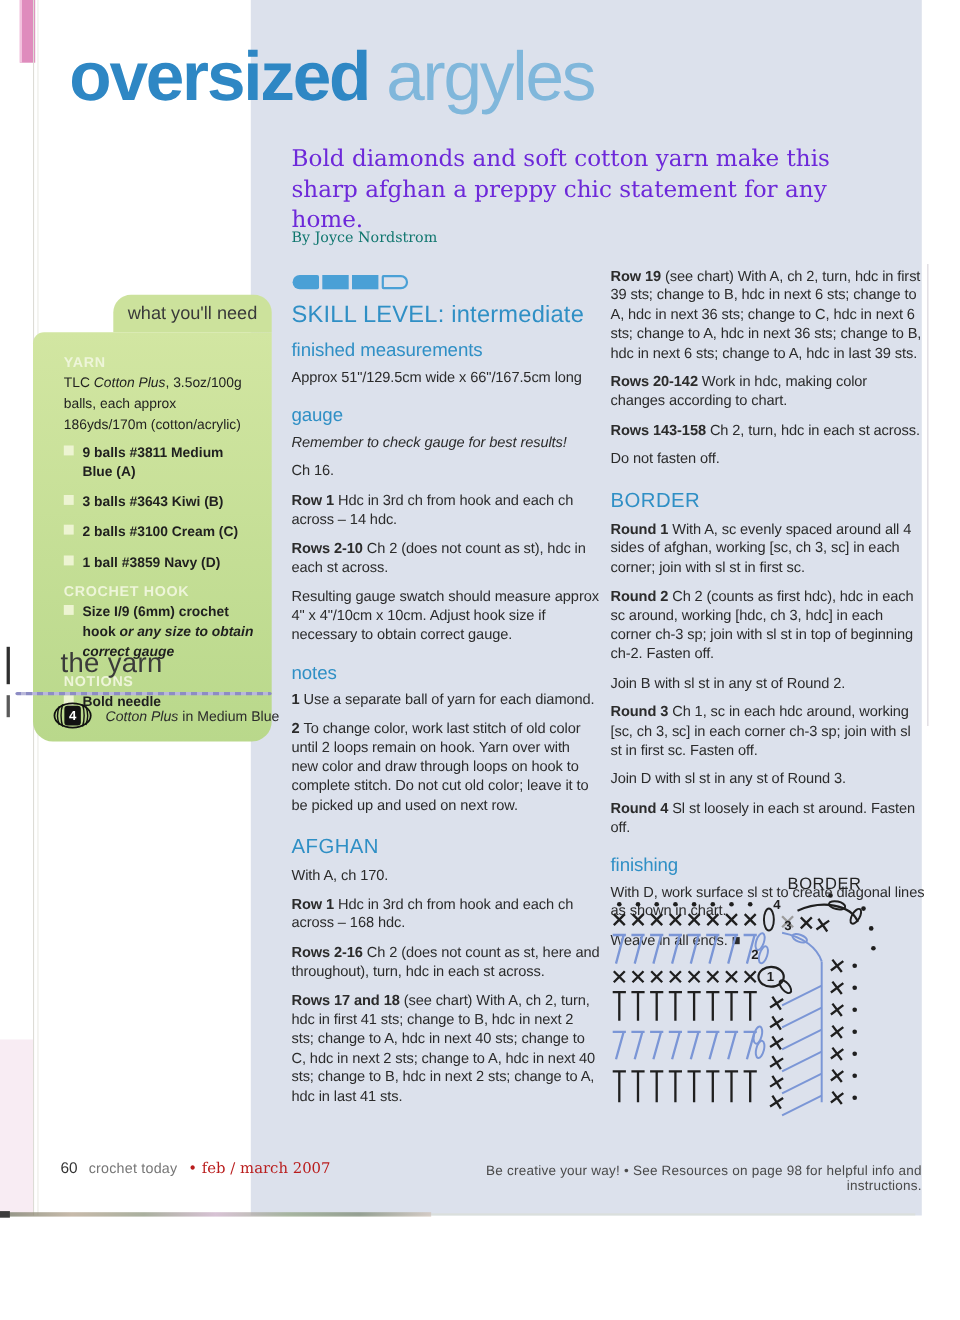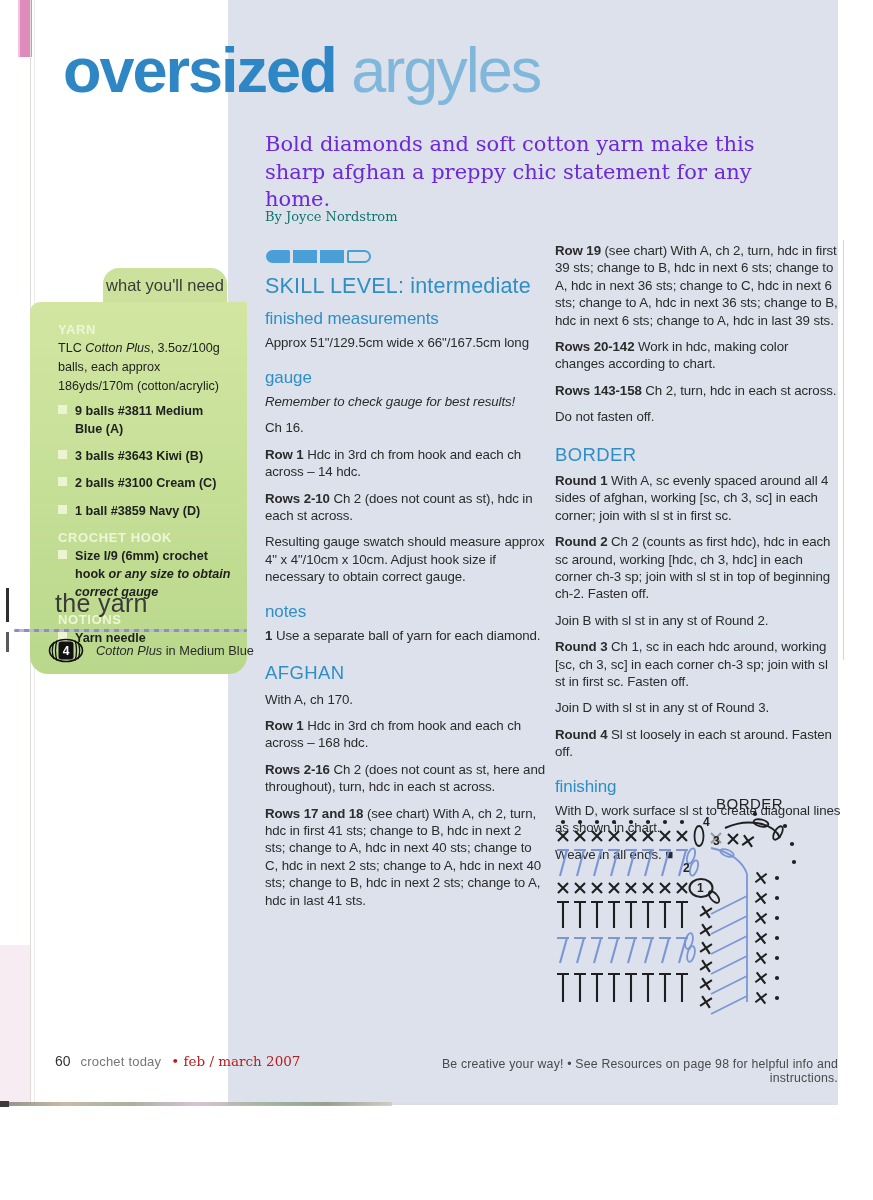--- a/index.html
+++ b/index.html
@@ -46,21 +46,21 @@
   .col h3{font-weight:400;margin:0;color:#2f8fc5;}
   .col h3.sub{font-size:17px;margin:15px 0 4px;}
   .col h3.caps{font-size:18.5px;margin:17px 0 5px;letter-spacing:.4px;}
   .col .sec:first-child h3{margin-top:0;}
   .col p{margin:0 0 9px;}
   .col p b{font-weight:700;}
   .col p.it{font-style:italic;}
 
   
   #need-box{left:30px;top:268px;width:217px;}
-  #need-tab{margin-left:73px;width:124px;height:34px;border-radius:16px 16px 0 0;
+  #need-tab{margin-left:73px;width:144px;height:34px;border-radius:16px 16px 0 0;
             background:#cce29c;display:flex;align-items:center;justify-content:center;}
   #need-tab .tab-label{font-size:16.5px;color:#3a3a3a;}
   #need-body{background:linear-gradient(#d2e6a2,#b9d88b);border-radius:10px 0 18px 18px;
              padding:10px 14px 18px 28px;min-height:242px;}
   .need-label{color:#eef5d9;font-size:13px;letter-spacing:.6px;font-weight:700;margin:10px 0 2px;}
   .need-intro{font-size:12.6px;font-weight:400;color:#1f1f1f;line-height:1.5;margin:0 0 6px;}
   .need-item{display:flex;gap:8px;font-size:12.6px;font-weight:700;color:#1f1f1f;line-height:1.45;margin:0 0 9px;}
   .need-item .sq{flex:0 0 auto;width:9px;height:9px;background:#edf4d2;margin-top:3px;}
   .need-item i, .need-intro i{font-style:italic;}
 
@@ -136,21 +136,21 @@
         <span><span>1 ball #3859 Navy (D)</span></span>
       </div>
       <div class="need-label">CROCHET HOOK</div>
       <div class="need-item">
         <span class="sq"></span>
         <span><span>Size I/9 (6mm) crochet hook </span><i>or any size to obtain correct gauge</i></span>
       </div>
       <div class="need-label">NOTIONS</div>
       <div class="need-item">
         <span class="sq"></span>
-        <span><span>Yarn needle</span></span>
+        <span><span>Bold needle</span></span>
       </div>
     </div>
 </div>
 
 <div class="abs" id="the-yarn">the yarn</div>
 <div class="abs" id="yarn-divider"></div>
 <div class="abs" id="yarn-row">
   <svg width="36" height="25" viewBox="0 0 36 25">
     <ellipse cx="18" cy="12.5" rx="16.5" ry="11" fill="none" stroke="#111" stroke-width="1.6"></ellipse>
     <path d="M6 4 C4 9,4 16,6 21 M30 4 C32 9,32 16,30 21 M9 2.5 C7 8,7 17,9 22.5 M27 2.5 C29 8,29 17,27 22.5" fill="none" stroke="#111" stroke-width="1.3"></path>
@@ -173,20 +173,21 @@
     </div>
     <div class="sec">
       <p><span>Ch 16.</span></p>
       <p><b>Row 1 </b><span>Hdc in 3rd ch from hook and each ch across – 14 hdc.</span></p>
       <p><b>Rows 2-10 </b><span>Ch 2 (does not count as st), hdc in each st across.</span></p>
       <p><span>Resulting gauge swatch should measure approx 4" x 4"/10cm x 10cm. Adjust hook size if necessary to obtain correct gauge.</span></p>
     </div>
     <div class="sec">
       <h3 class="sub">notes</h3>
       <p><b>1 </b><span>Use a separate ball of yarn for each diamond.</span></p>
+      <p><b>2 </b><span>To change color, work last stitch of old color until 2 loops remain on hook. Yarn over with new color and draw through loops on hook to complete stitch. Do not cut old color; leave it to be picked up and used on next row.</span></p>
     </div>
     <div class="sec">
       <h3 class="caps">AFGHAN</h3>
       <p><span>With A, ch 170.</span></p>
       <p><b>Row 1 </b><span>Hdc in 3rd ch from hook and each ch across – 168 hdc.</span></p>
       <p><b>Rows 2-16 </b><span>Ch 2 (does not count as st, here and throughout), turn, hdc in each st across.</span></p>
       <p><b>Rows 17 and 18 </b><span>(see chart) With A, ch 2, turn, hdc in first 41 sts; change to B, hdc in next 2 sts; change to A, hdc in next 40 sts; change to C, hdc in next 2 sts; change to A, hdc in next 40 sts; change to B, hdc in next 2 sts; change to A, hdc in last 41 sts.</span></p>
     </div>
   </div>
 <div class="abs col" id="col-right">

